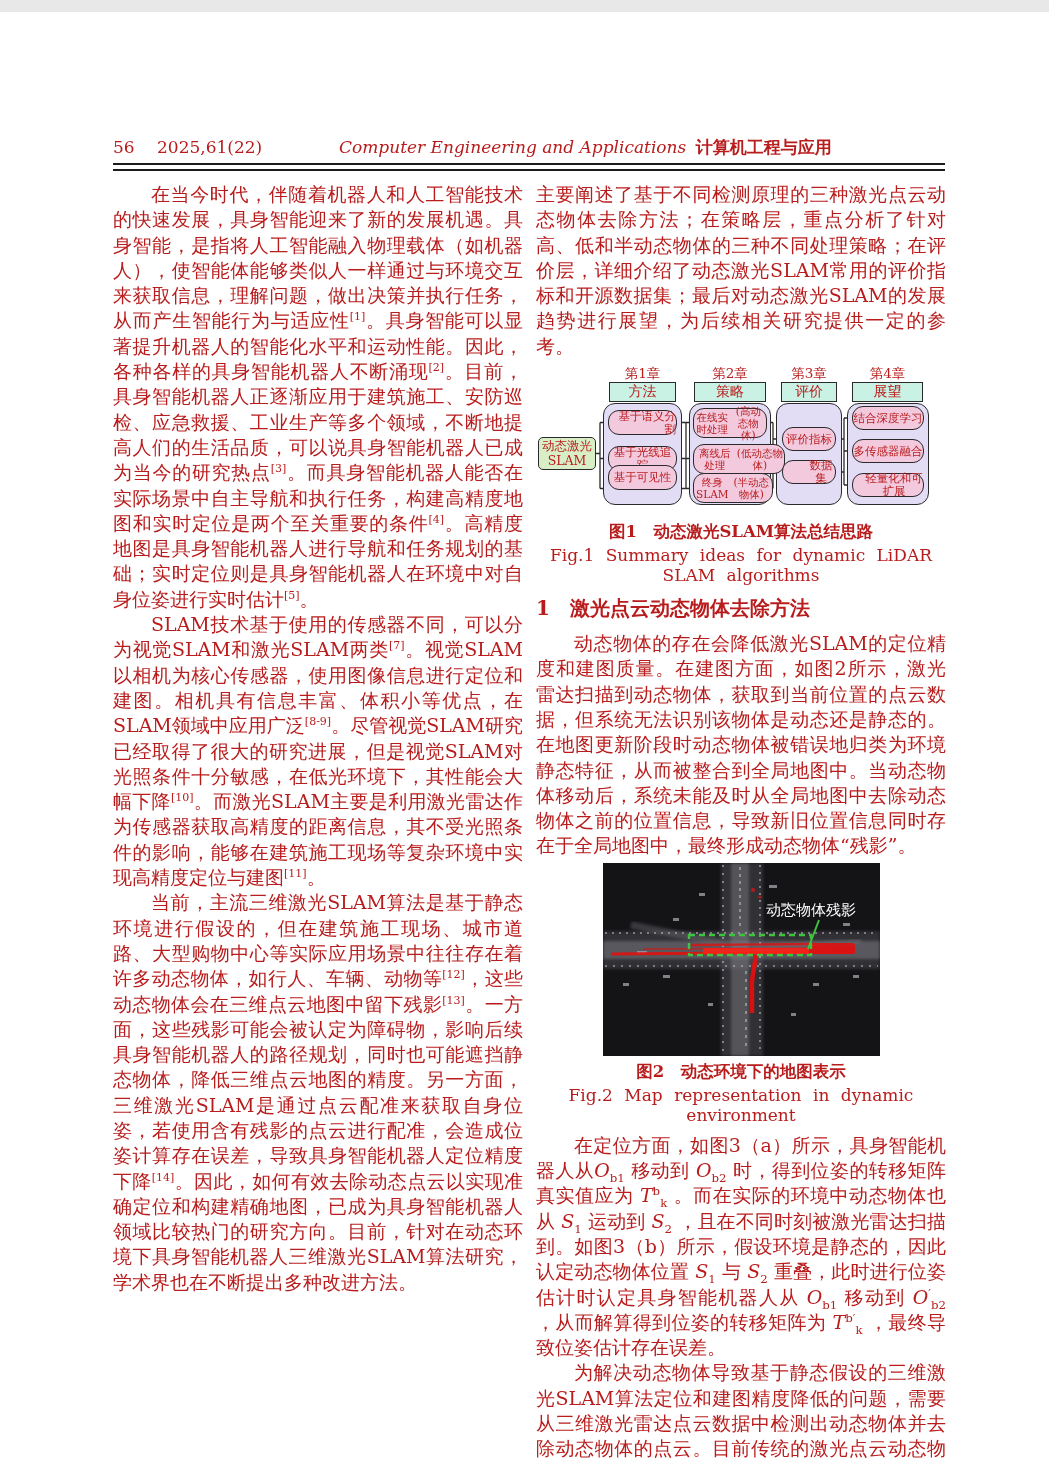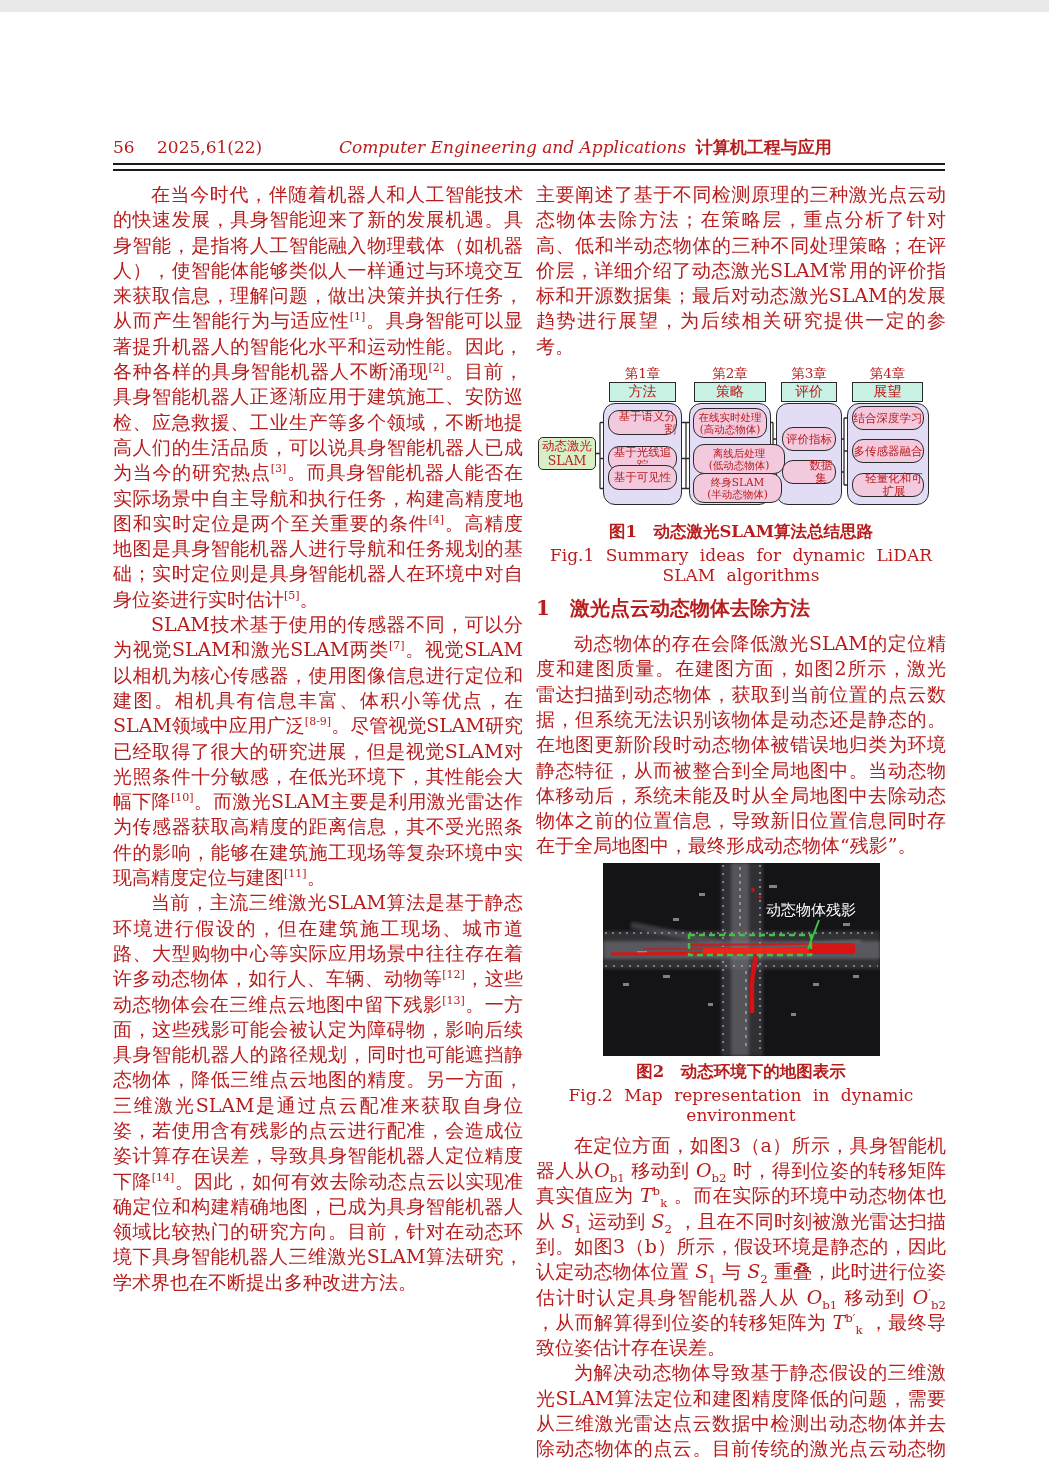--- a/index.html
+++ b/index.html
@@ -31,21 +31,21 @@
   .fc-lines{position:absolute;left:0;top:0;}
   .fc-chapter{position:absolute;top:0;height:15px;font-size:13.5px;text-align:center;line-height:15px;}
   .fc-header{position:absolute;top:16px;height:20px;box-sizing:border-box;background:#c9f2e4;
              border:1.5px solid #2a2a2a;display:flex;align-items:center;justify-content:center;
              font-size:14px;}
   .fc-container{position:absolute;top:37px;height:102px;box-sizing:border-box;background:#e2dcf5;
                 border:1.5px solid #2a2a2a;border-radius:12px;}
   .fc-item{position:absolute;box-sizing:border-box;background:#f3c9de;border:1.4px solid #2a2a2a;
            border-radius:11px;display:flex;align-items:center;justify-content:center;
            text-align:center;font-size:11.5px;line-height:13px;}
-  .fc-item.two{flex-direction:column;font-size:10.5px;line-height:12px;}
+  .fc-item.two{flex-direction:row;font-size:10.5px;line-height:12px;}
   .fc-root{position:absolute;left:2px;top:71px;width:58px;height:33px;box-sizing:border-box;
            background:#d8eec6;border:1.5px solid #2a2a2a;border-radius:5px;display:flex;
            flex-direction:column;align-items:center;justify-content:center;
            font-size:12.5px;line-height:14.5px;}
 
   
   .cap-zh{margin:5px 0 2px;text-align:center;font-weight:bold;font-size:16.5px;}
   .cap-en{margin:0 0 8px;text-align:center;font-size:17px;word-spacing:6px;}
   .sec-head{margin:10px 0 9px;font-size:20px;font-weight:bold;}
   .sec-head .num{margin-right:20px;}
@@ -116,21 +116,21 @@
         <div class="fc-item" style="left:72px;top:99px;width:69px;height:25px;">基于可见性</div>
 
         <div class="fc-item two" style="left:157px;top:42px;width:74px;height:30px;">
           <span>在线实时处理</span>
           <span>(高动态物体)</span>
         </div>
         <div class="fc-item two" style="left:157px;top:78px;width:92px;height:30px;">
           <span>离线后处理</span>
           <span>(低动态物体)</span>
         </div>
-        <div class="fc-item two" style="left:157px;top:107px;width:89px;height:30px;">
+        <div class="fc-item two" style="left:157px;top:107px;width:80px;height:30px;">
           <span>终身SLAM</span>
           <span>(半动态物体)</span>
         </div>
 
         <div class="fc-item" style="left:246px;top:61px;width:54px;height:24px;">评价指标</div>
         <div class="fc-item" style="left:246px;top:94px;width:54px;height:24px;padding-left:24px;">数据集</div>
 
         <div class="fc-item" style="left:316px;top:40px;width:72px;height:24px;">结合深度学习</div>
         <div class="fc-item" style="left:316px;top:73px;width:72px;height:24px;">多传感器融合</div>
         <div class="fc-item" style="left:316px;top:107px;width:72px;height:24px;padding-left:12px;">轻量化和可扩展</div>

